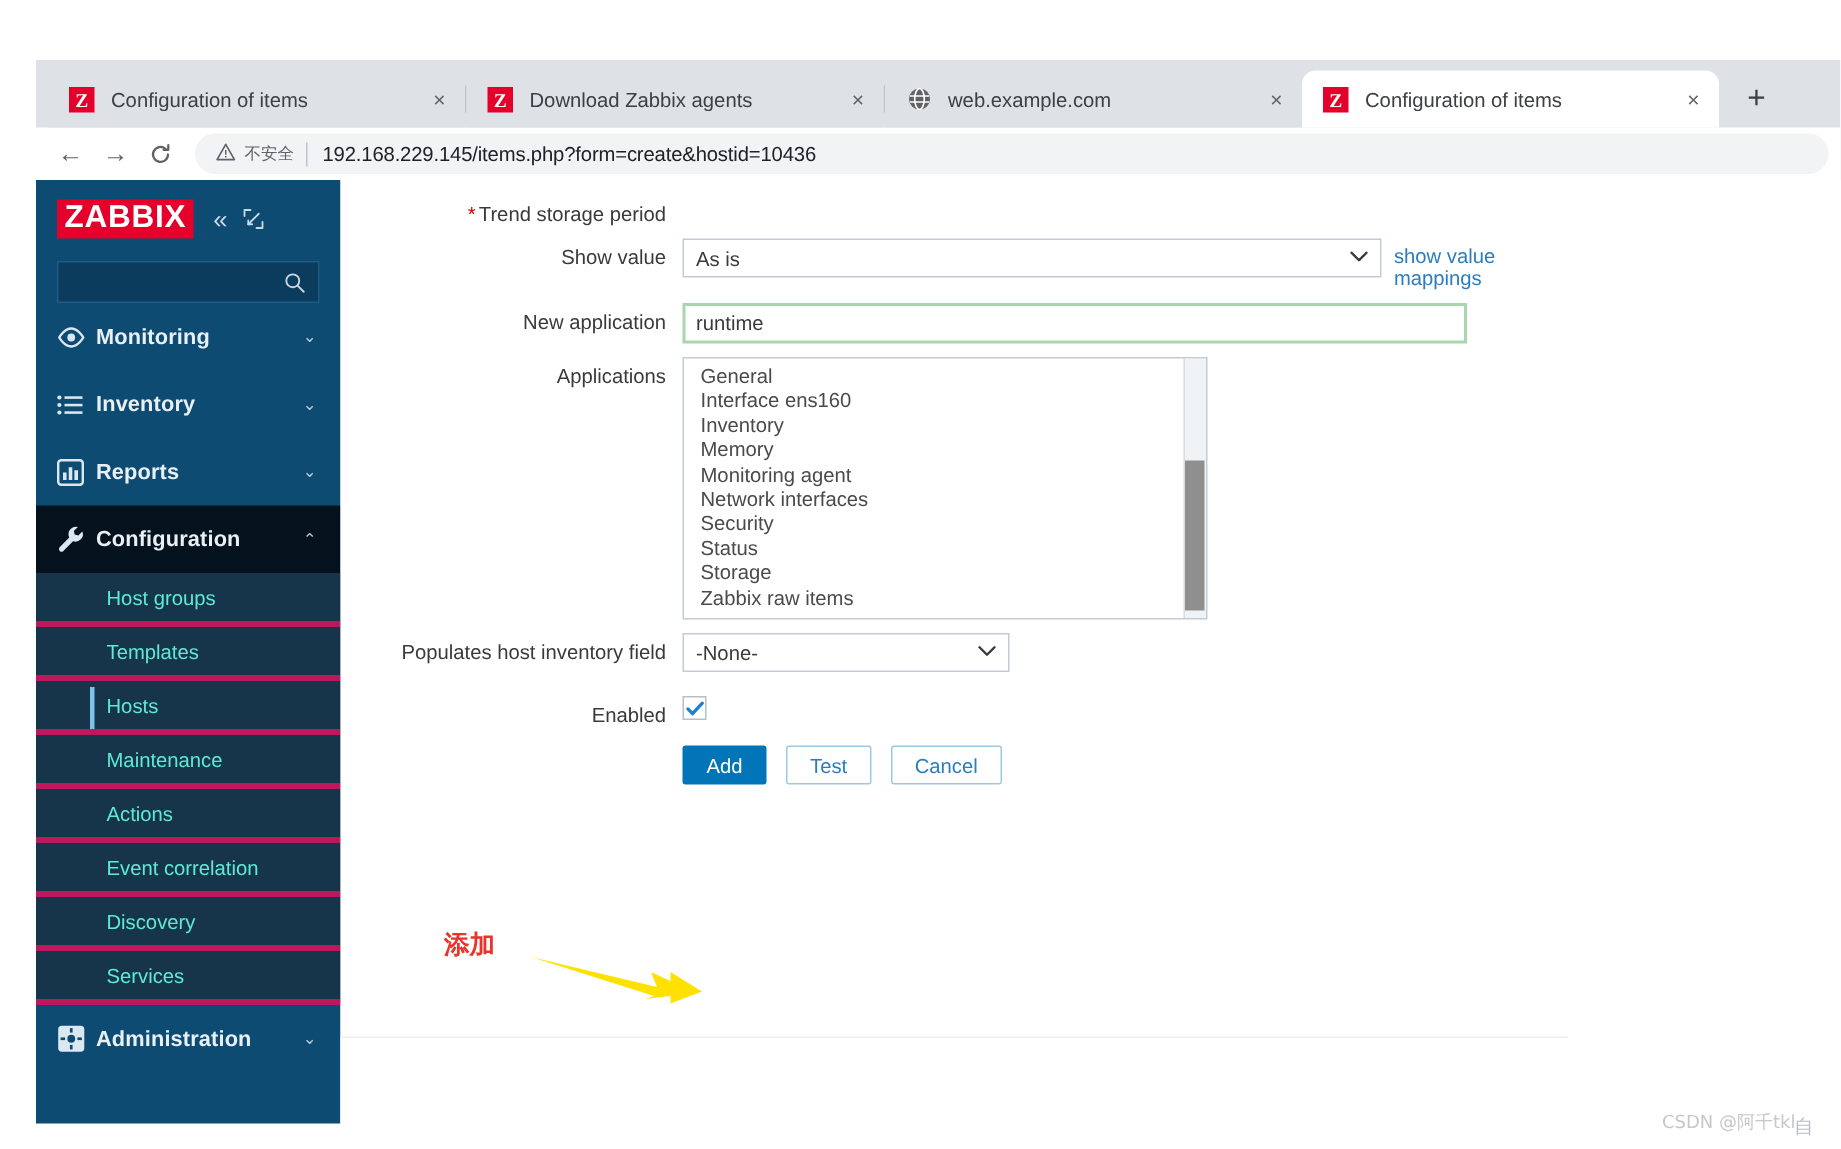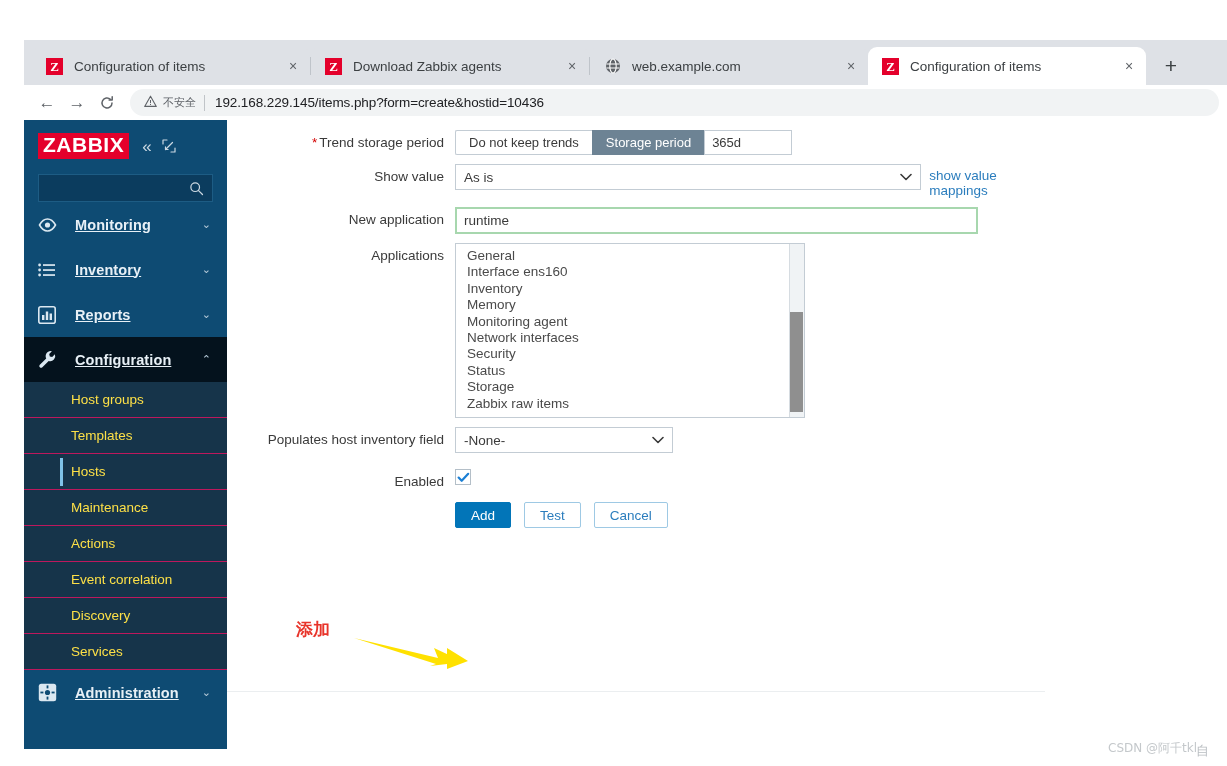--- a/index.html
+++ b/index.html
@@ -121,28 +121,28 @@
     padding-right: 8px;
   }
   .sb-search svg { width: 15px; height: 15px; }
 
   .sb-item {
     height: 45px; display: flex; align-items: center;
     padding-left: 14px; color: #e8f0f6; font-size: 14.5px;
     position: relative;
   }
   .sb-item .ico { width: 26px; flex: 0 0 26px; display:flex; align-items:center; }
-  .sb-item .lbl { flex: 1 1 auto; margin-left: 11px; font-weight: bold; letter-spacing:0.1px;text-decoration:underline; }
+  .sb-item .lbl { flex: 1 1 auto; margin-left: 0; font-weight: bold; letter-spacing:0.1px; }
   .sb-item .caret { margin-right: 16px; font-size: 11px; color: #b9cddb; }
   .sb-item.expanded { background: #04121d; }
   .sb-sub-wrap { background: #04121d; }
   .sb-sub {
     height: 36px; display: flex; align-items: center;
-    padding-left: 47px; font-size: 13.5px; color: #fde047;
-    background: #16344a; border-bottom: 1px solid #be185d;
+    padding-left: 47px; font-size: 13.5px; color: #5eead4;
+    background: #16344a; border-bottom: 4px solid #be185d;
     position: relative;
   }
   .sb-sub.sel::before {
     content:''; position:absolute; left: 36px; top: 4px;
     width: 3px; height: 28px; background: #7fc2e8;
   }
 
   
   .main {
     flex: 1 1 auto; background: #ffffff; position: relative;
@@ -452,27 +452,20 @@
         <span class="lbl">Administration</span>
         <span class="caret">⌄</span>
       </div>
     </div>
 
     <div class="main">
 
       <div class="row">
         <div class="lbl-col">
           <span class="req">*</span><span>Trend storage period</span>
-        </div>
-        <div class="ctl-col">
-          <div class="seg">
-            <div class="seg-btn">Do not keep trends</div>
-            <div class="seg-btn on">Storage period</div>
-          </div>
-          <div class="inp inp-trend">365d</div>
         </div>
       </div>
 
       <div class="row">
         <div class="lbl-col">Show value</div>
         <div class="ctl-col">
           <div class="select sel-showvalue">
             <span>As is</span>
             <span class="chev">
               <svg width="12" height="8" viewBox="0 0 12 8">

